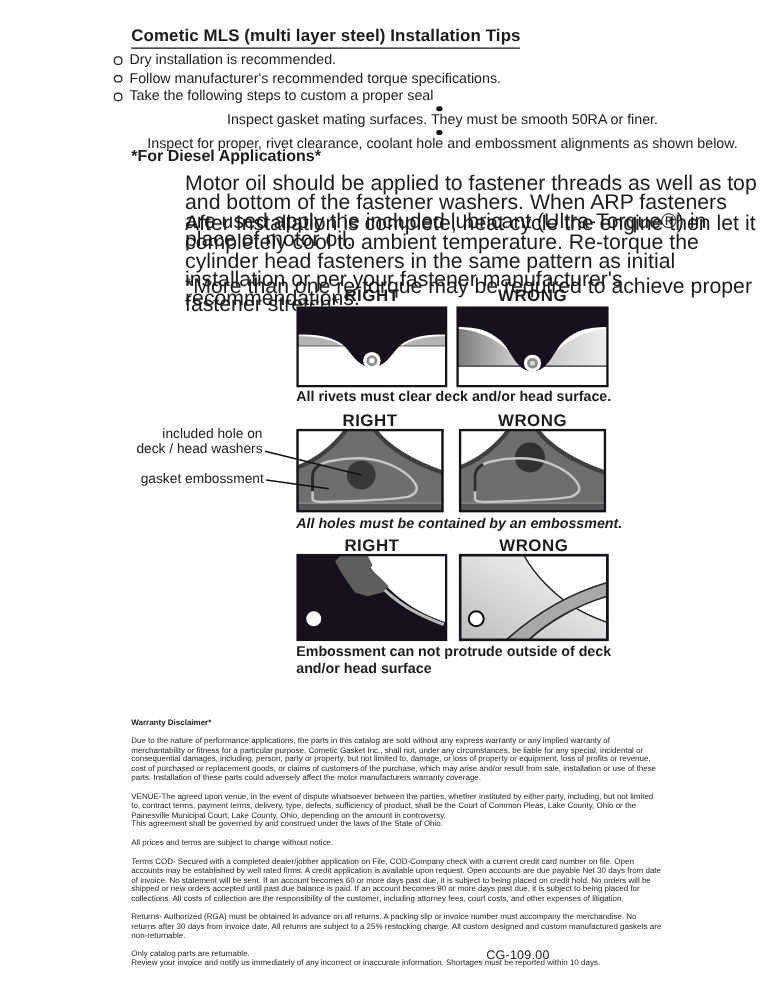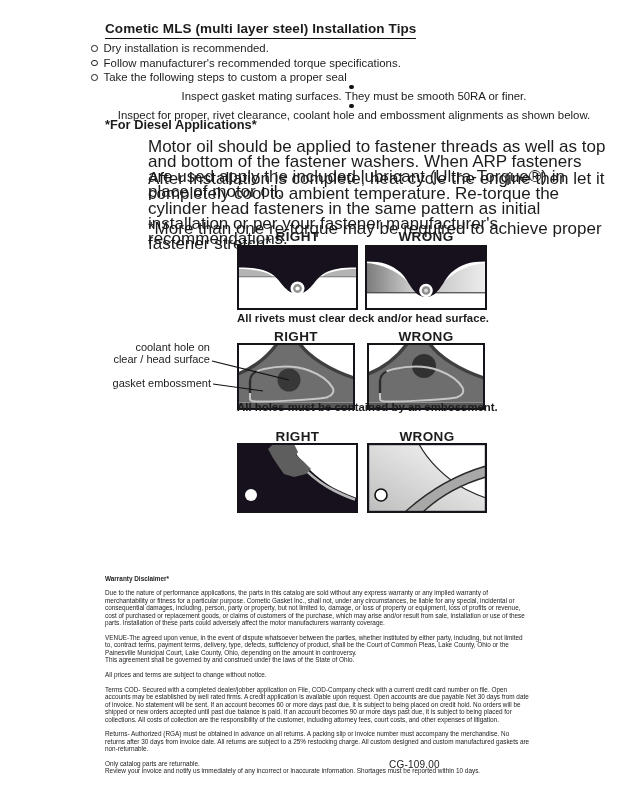--- a/index.html
+++ b/index.html
@@ -107,22 +107,22 @@
       <rect x="1" y="1" width="120" height="63" fill="none" stroke="#15121a" stroke-width="2"></rect>
     </svg>
   </div>
 
   <div class="caption" style="left:237px;top:312px;">All rivets must clear deck and/or head surface.</div>
 
   <div class="dlabel" style="left:237px;width:118px;top:329px;">RIGHT</div>
   <div class="dlabel" style="left:367px;width:118px;top:329px;">WRONG</div>
 
   <div class="callout" style="left:90px;top:342px;width:120px;">
-    <div>coolant hole on</div>
-    <div>clear / head surface</div>
+    <div>included hole on</div>
+    <div>deck / head washers</div>
   </div>
   <div class="callout" style="left:90px;top:378px;width:121px;">
     <div>gasket embossment</div>
   </div>
 
   <svg class="leader" width="95" height="45">
     <line x1="7" y1="8" x2="84" y2="27" stroke="#111" stroke-width="1.1"></line>
     <line x1="8" y1="31" x2="58" y2="38" stroke="#111" stroke-width="1.1"></line>
   </svg>
 
@@ -151,21 +151,21 @@
       <path d="M63,1 C72,14 93,27 117,35" fill="none" stroke="#3f3f3f" stroke-width="3.4"></path>
       <rect x="1" y="59.5" width="116" height="6.5" fill="#575757"></rect>
       <line x1="1" y1="59.5" x2="117" y2="59.5" stroke="#9c9c9c" stroke-width="0.8"></line>
       <circle cx="57" cy="23" r="12" fill="#313131"></circle>
       <path d="M13,56 L13,39 C13,31.5 17.5,28 27,26 C41,23 57.5,22 72,27.5 C84,32 92,38.5 95.5,44.5 C97.5,48 96.5,52 89.5,54.5 C70,57.5 30,58.5 20,58.5 C15.5,58.5 13,57.5 13,56 Z" fill="none" style="stroke:var(--emboss-line)" stroke-width="2"></path>
       <path d="M13,50 L13,39 C13,33.5 15,30.5 19.5,28.5" fill="none" stroke="#2c2c2c" stroke-width="2.4"></path>
       <rect x="1" y="1" width="116" height="65" fill="none" stroke="#15121a" stroke-width="2"></rect>
     </svg>
   </div>
 
-  <div class="caption" style="left:237px;top:401px;">All holes must be contained by an embossment.</div>
+  <div class="caption" style="left:237px;top:413px;font-style:italic;">All holes must be contained by an embossment.</div>
 
   <div class="dlabel" style="left:237px;width:121px;top:429px;">RIGHT</div>
   <div class="dlabel" style="left:367px;width:120px;top:429px;">WRONG</div>
 
   <div class="dbox" style="left:237px;top:443px;">
     <svg width="121" height="70" viewBox="0 0 121 70">
       <rect width="121" height="70" fill="#fff"></rect>
       <path d="M1,1 H53 C61,16 79,36 100,46.5 C107,50 114,53 120,55 V69 H1 Z" style="fill:var(--diagram-black)"></path>
       <path d="M50,4 C58,18 76,37 97,47.5 C104,51 112,54.5 118,56.5" fill="none" stroke="#b9b9b9" stroke-width="2.6"></path>
       <path d="M36,1 L57,1 L61,9 L59,12 L66,18 L74,26 L69,31 L57,34 L47,31 L42,24 L36,15 L31,6 Z" fill="#5e5e5e"></path>
@@ -186,20 +186,24 @@
       <rect width="120" height="70" fill="#fff"></rect>
       <path d="M1,1 H52 C60,16 78,36 99,46.5 C106,50 113,53 119,55 V69 H1 Z" fill="url(#g3)" stroke="#222" stroke-width="1.2"></path>
       <path d="M38,69 C58,51 84,33 119,23 L119,34 C95,41 72,54 56,69 Z" fill="#a8a8a8"></path>
       <path d="M38,69 C58,51 84,33 119,23" fill="none" stroke="#2a2a2a" stroke-width="1.4"></path>
       <path d="M56,69 C72,54 95,41 119,34" fill="none" stroke="#2a2a2a" stroke-width="1.4"></path>
       <circle cx="14" cy="52" r="6" fill="#fff" stroke="#111" stroke-width="1.6"></circle>
       <rect x="1" y="1" width="118" height="68" fill="none" stroke="#15121a" stroke-width="2.4"></rect>
     </svg>
   </div>
 
+  <div class="caption" style="left:237px;top:516px;">
+    <div>Embossment can not protrude outside of deck</div>
+    <div>and/or head surface</div>
+  </div>
 
   <div class="fineprint">
     <p class="fp-h">Warranty Disclaimer*</p>
     <p>Due to the nature of performance applications, the parts in this catalog are sold without any express warranty or any implied warranty of merchantability or fitness for a particular purpose.  Cometic Gasket Inc., shall not, under any circumstances, be liable for any special, incidental or consequential damages, including, person, party or property, but not limited to, damage, or loss of property or equipment, loss of profits or revenue, cost of purchased or replacement goods, or claims of customers of the purchase, which may arise and/or result from sale, installation or use of these parts.  Installation of these parts could adversely affect the motor manufacturers warranty coverage.</p>
     <p>
       <span>VENUE-The agreed upon venue, in the event of dispute whatsoever between the parties, whether instituted by either party, including, but not limited to, contract terms, payment terms, delivery, type, defects, sufficiency of product, shall be the Court of Common Pleas, Lake County, Ohio or the Painesville Municipal Court, Lake County, Ohio, depending on the amount in controversy.</span><br>
       <span>This agreement shall be governed by and construed under the laws of the State of Ohio.</span>
     </p>
     <p>All prices and terms are subject to change without notice.</p>
     <p>Terms COD- Secured with a completed dealer/jobber application on File, COD-Company check with a current credit card number on file.  Open accounts may be established by well rated firms.  A credit application is available upon request.  Open accounts are due payable Net 30 days from date of invoice.  No statement will be sent.  If an account becomes 60 or more days past due, it is subject to being placed on credit hold.  No orders will be shipped or new orders accepted until past due balance is paid.  If an account becomes 90 or more days past due, it is subject to being placed for collections.  All costs of collection are the responsibility of the customer, including attorney fees, court costs, and other expenses of litigation.</p>

